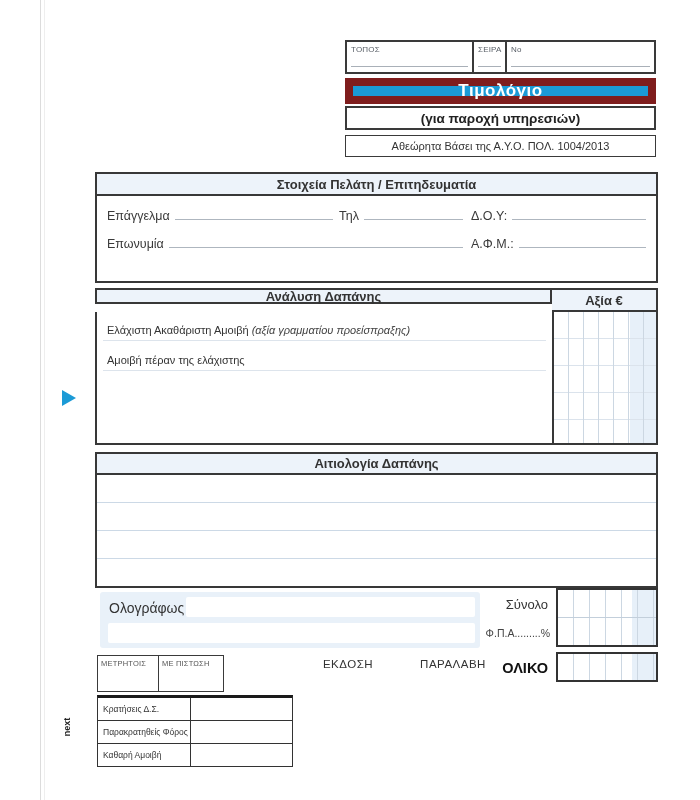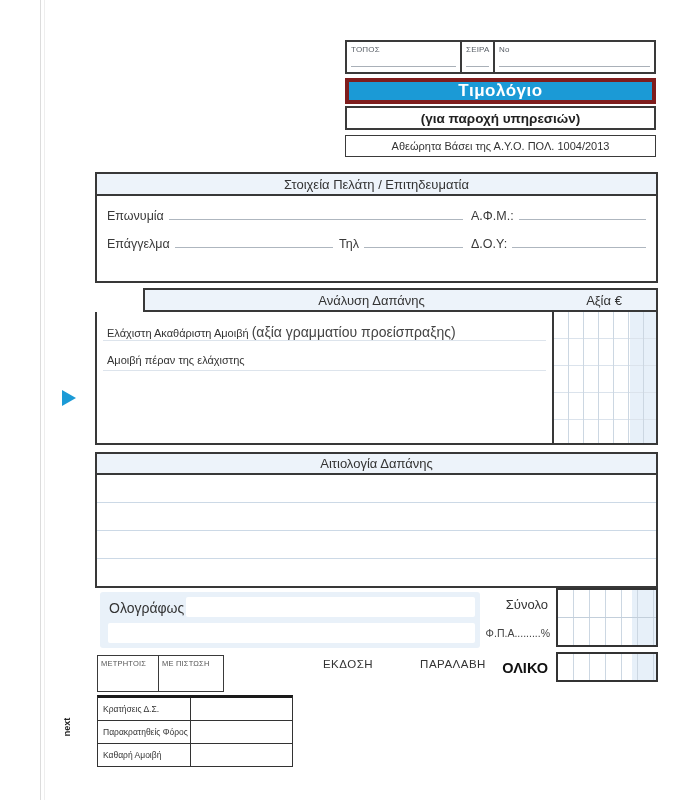--- a/index.html
+++ b/index.html
@@ -16,53 +16,53 @@
 
   
   .hdr-row { left:345px; top:40px; width:311px; height:34px; display:flex;
     border:2px solid #3a3a3a; box-sizing:border-box; background:#fff; }
   .hdr-cell { position:relative; border-right:2px solid #3a3a3a; box-sizing:border-box; }
   .hdr-cell:last-child { border-right:none; }
   .hdr-lbl { position:absolute; top:3px; left:4px; font-size:8px; color:#5a6068; letter-spacing:.2px; }
   .hdr-line { position:absolute; bottom:5px; left:4px; right:4px; border-bottom:1px solid #a9b0b8; }
 
   .title-bar { left:345px; top:78px; width:311px; height:26px; background:#1b9ad6;
-    border:4px solid #7f1d1d; box-sizing:border-box; display:flex; align-items:center; justify-content:center; }
+    border:8px solid #7f1d1d; box-sizing:border-box; display:flex; align-items:center; justify-content:center; }
   .title-bar span { color:#ffffff; font-weight:bold; font-size:17px; letter-spacing:.5px; }
 
   .subtitle-bar { left:345px; top:106px; width:311px; height:24px; border:2px solid #3a3a3a;
     box-sizing:border-box; display:flex; align-items:center; justify-content:center; background:#fff; }
   .subtitle-bar span { font-weight:bold; font-size:13.5px; color:#222; }
 
   .note-bar { left:345px; top:135px; width:311px; height:22px; border:1.5px solid #3a3a3a;
     box-sizing:border-box; display:flex; align-items:center; justify-content:center; background:#fff; }
   .note-bar span { font-size:11px; color:#333; }
 
   
   .sec-header { background:#edf3fa; border:2px solid #383838; box-sizing:border-box;
     display:flex; align-items:center; justify-content:center; }
-  .sec-header span { font-size:13px; color:#333; }
+  .sec-header span { font-size:13px; color:#333;font-weight:bold; }
   .sec-body { background:#fff; border:2px solid #383838; border-top:none; box-sizing:border-box; }
 
   
   .cust-header { left:95px; top:172px; width:563px; height:24px; }
   .cust-body { left:95px; top:196px; width:563px; height:87px; }
   .c-row { display:flex; align-items:flex-end; height:28px; padding:0 10px; box-sizing:border-box; }
   .c-label { font-size:12.5px; color:#3a3a3a; white-space:nowrap; padding-right:5px; line-height:1; padding-bottom:2px; }
   .fill { border-bottom:1px solid #aeb6bf; margin-bottom:4px; }
   .f1 { flex:1; } .f16 { flex:1.6; }
   .r-col { width:183px; display:flex; align-items:flex-end; flex:none; padding-left:8px; box-sizing:border-box; }
 
   
-  .an-header-left { left:95px; top:288px; width:457px; height:24px;margin-left:48px; }
+  .an-header-left { left:95px; top:288px; width:457px; height:16px; }
   .an-header-right { left:552px; top:288px; width:106px; height:24px; border-left:none; }
   .an-body-left { left:95px; top:312px; width:457px; height:133px; position:absolute;
     background:#fff; border:2px solid #383838; border-top:none; border-right:none; box-sizing:border-box; }
   .an-row-label { position:absolute; left:10px; font-size:11px; color:#333; white-space:nowrap; }
-  .an-note { font-size:14px; color:#444; }
+  .an-note { font-size:11px; color:#444;font-style:italic; }
   .faint-line { position:absolute; left:6px; right:6px; border-bottom:1px solid #dde4ec; }
   .an-body-right { left:552px; top:312px; width:106px; height:133px; position:absolute;
     background:#fff; border:2px solid #383838; border-top:none; box-sizing:border-box; }
   .shade { position:absolute; right:0; top:0; bottom:0; width:26px; background:#e7f0f9; }
   .cells { position:absolute; inset:0;
     background-image:
       repeating-linear-gradient(to right, transparent 0, transparent 14px, #ccd7e2 14px, #ccd7e2 15px),
       repeating-linear-gradient(to bottom, transparent 0, transparent 26px, #dbe3ec 26px, #dbe3ec 27px); }
 
   
@@ -117,21 +117,21 @@
 </style>
 </head>
 <body>
 
 <div class="page">
 
   <div class="abs page-edge"></div>
   <div class="abs page-edge2"></div>
 
   <div class="abs hdr-row">
-    <div class="hdr-cell" style="width:115px;">
+    <div class="hdr-cell" style="width:127px;">
       <span class="hdr-lbl">ΤΟΠΟΣ</span>
       <span class="hdr-line"></span>
     </div>
     <div class="hdr-cell" style="width:33px;">
       <span class="hdr-lbl">ΣΕΙΡΑ</span>
       <span class="hdr-line"></span>
     </div>
     <div class="hdr-cell" style="flex:1;">
       <span class="hdr-lbl">No</span>
       <span class="hdr-line"></span>
@@ -145,38 +145,38 @@
     <span>(για παροχή υπηρεσιών)</span>
   </div>
   <div class="abs note-bar">
     <span>Αθεώρητα Βάσει της Α.Υ.Ο. ΠΟΛ. 1004/2013</span>
   </div>
 
   <div class="abs sec-header cust-header">
     <span>Στοιχεία Πελάτη / Επιτηδευματία</span>
   </div>
   <div class="abs sec-body cust-body">
-    <div class="c-row">
-      <span class="c-label">Επωνυμία</span>
-      <span class="fill f1"></span>
-      <span class="r-col">
-        <span class="c-label">Α.Φ.Μ.:</span>
-        <span class="fill f1"></span>
-      </span>
-    </div>
     <div class="c-row">
       <span class="c-label">Επάγγελμα</span>
       <span class="fill f16"></span>
       <span class="c-label" style="padding-left:6px;">Τηλ</span>
       <span class="fill f1"></span>
       <span class="r-col">
         <span class="c-label">Δ.Ο.Υ:</span>
         <span class="fill f1"></span>
       </span>
     </div>
+    <div class="c-row">
+      <span class="c-label">Επωνυμία</span>
+      <span class="fill f1"></span>
+      <span class="r-col">
+        <span class="c-label">Α.Φ.Μ.:</span>
+        <span class="fill f1"></span>
+      </span>
+    </div>
   </div>
 
   <div class="abs sec-header an-header-left">
     <span>Ανάλυση Δαπάνης</span>
   </div>
   <div class="abs sec-header an-header-right">
     <span>Αξία €</span>
   </div>
   <div class="an-body-left">
     <div class="an-row-label" style="top:12px;">

